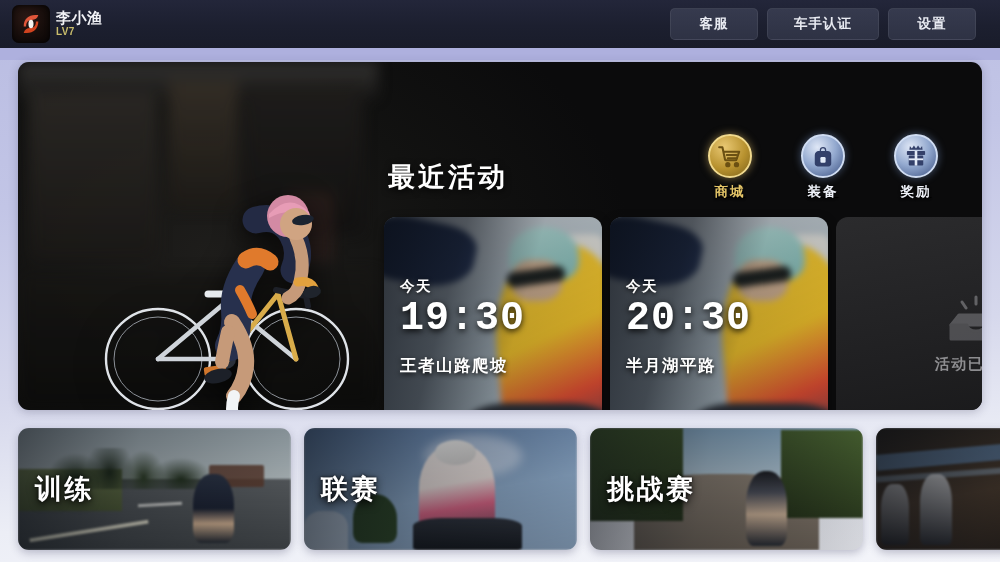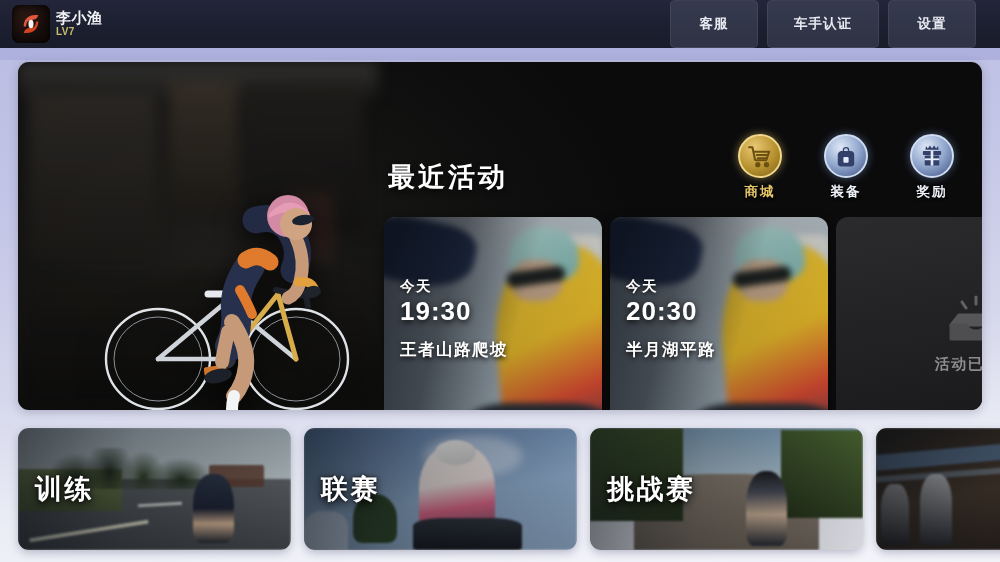--- a/index.html
+++ b/index.html
@@ -23,21 +23,21 @@
     display:flex;align-items:center;justify-content:center;
     box-shadow:inset 0 0 5px rgba(0,0,0,.85);
     position:relative; overflow:hidden;
   }
   .avatar svg{ width:26px;height:26px; display:block; }
   .pname{ color:#f2f3f7; font-size:15px; font-weight:700; line-height:1.05; letter-spacing:.5px;}
   .plvl{ color:#c9bd6c; font-size:10px; font-weight:700; line-height:1.3; letter-spacing:.3px;}
 
   .hbtns{ margin-left:auto; display:flex; align-items:center; gap:9px; padding-right:12px;}
   .hbtn{
-    min-width:88px; height:48px; padding:8px 16px;
+    min-width:88px; height:32px; padding:8px 16px;
     border-radius:5px;
     background:linear-gradient(180deg,#363a4e 0%,#2e3244 100%);
     border:1px solid rgba(255,255,255,.07);
     color:#e9ebf2; font-size:13.5px; font-weight:700; letter-spacing:1px;
     display:flex;align-items:center;justify-content:center;
     cursor:pointer;
   }
   .hbtn.wide{ min-width:112px; }
 
   
@@ -69,21 +69,21 @@
   .rider svg{ width:100%; height:100%; display:block; filter:drop-shadow(0 8px 14px rgba(0,0,0,.65)); }
 
   
   .rtitle{
     position:absolute; left:370px; top:97px;
     color:#ffffff; font-size:27px; font-weight:800; letter-spacing:3px;
     text-shadow:0 2px 7px rgba(0,0,0,.9);
   }
 
   
-  .iconnav{ position:absolute; right:20px; top:72px; display:flex; gap:26px;text-decoration:underline; }
+  .iconnav{ position:absolute; right:36px; top:72px; display:flex; gap:33px;text-decoration:underline; }
   .inav{ width:60px; display:flex; flex-direction:column; align-items:center; gap:5px; cursor:pointer;}
   .icirc{
     width:44px;height:44px;border-radius:50%;
     display:flex;align-items:center;justify-content:center;
     position:relative;
   }
   .icirc.gold{
     background:radial-gradient(circle at 36% 28%,#e9c873 0%,#b8922f 55%,#7a5f18 100%);
     border:2px solid #f0d98d;
     box-shadow:0 0 9px rgba(230,195,105,.55);
@@ -120,23 +120,23 @@
      background:linear-gradient(120deg,#1d2a46,#2f3f63); border-radius:40% 30% 50% 30%; transform:rotate(12deg);}
   .ph-bike{ position:absolute; left:38%; bottom:-6%; width:64%; height:28%;
      background:linear-gradient(180deg,#2a2f36,#101318); border-radius:30% 30% 10% 10%;}
   .ph-bg-r{ position:absolute; right:2%; top:10%; width:26%; height:56%;
      background:linear-gradient(180deg,#e7e3da,#c3c0b6); border-radius:10px; opacity:.8;}
 
   .acard .shade{
     position:absolute; inset:0;
     background:linear-gradient(105deg,rgba(8,12,20,.80) 0%,rgba(8,12,20,.62) 30%,rgba(8,12,20,.18) 58%,rgba(8,12,20,.08) 100%);
   }
-  .acard .body{ position:absolute; inset:0; padding:60px 30px 0 16px; color:#fff;}
+  .acard .body{ position:absolute; inset:0; padding:60px 30px 0 16px; color:#fff;font-family:Liberation Mono, monospace;}
   .c-day{ font-size:14.5px; font-weight:700; letter-spacing:1.5px; text-shadow:0 1px 4px rgba(0,0,0,.9); }
-  .c-time{ font-size:26px; font-weight:800; letter-spacing:1px; line-height:1.12; margin-top:1px; text-shadow:0 2px 6px rgba(0,0,0,.9); }
+  .c-time{ font-size:40px; font-weight:800; letter-spacing:1px; line-height:1.12; margin-top:1px; text-shadow:0 2px 6px rgba(0,0,0,.9); }
   .c-name{ font-size:16.5px; font-weight:700; letter-spacing:1.5px; margin-top:13px; text-shadow:0 2px 5px rgba(0,0,0,.95); }
 
   
   .acard.ended{
     background:linear-gradient(170deg,#2b2b2d 0%,#202022 55%,#171718 100%);
     box-shadow:none;
   }
   .endwrap{ position:absolute; inset:0; display:flex; flex-direction:column;
      align-items:center; justify-content:center; gap:10px; padding-left:62px;}
   .endwrap svg{ width:62px;height:52px; display:block; opacity:.62;}

